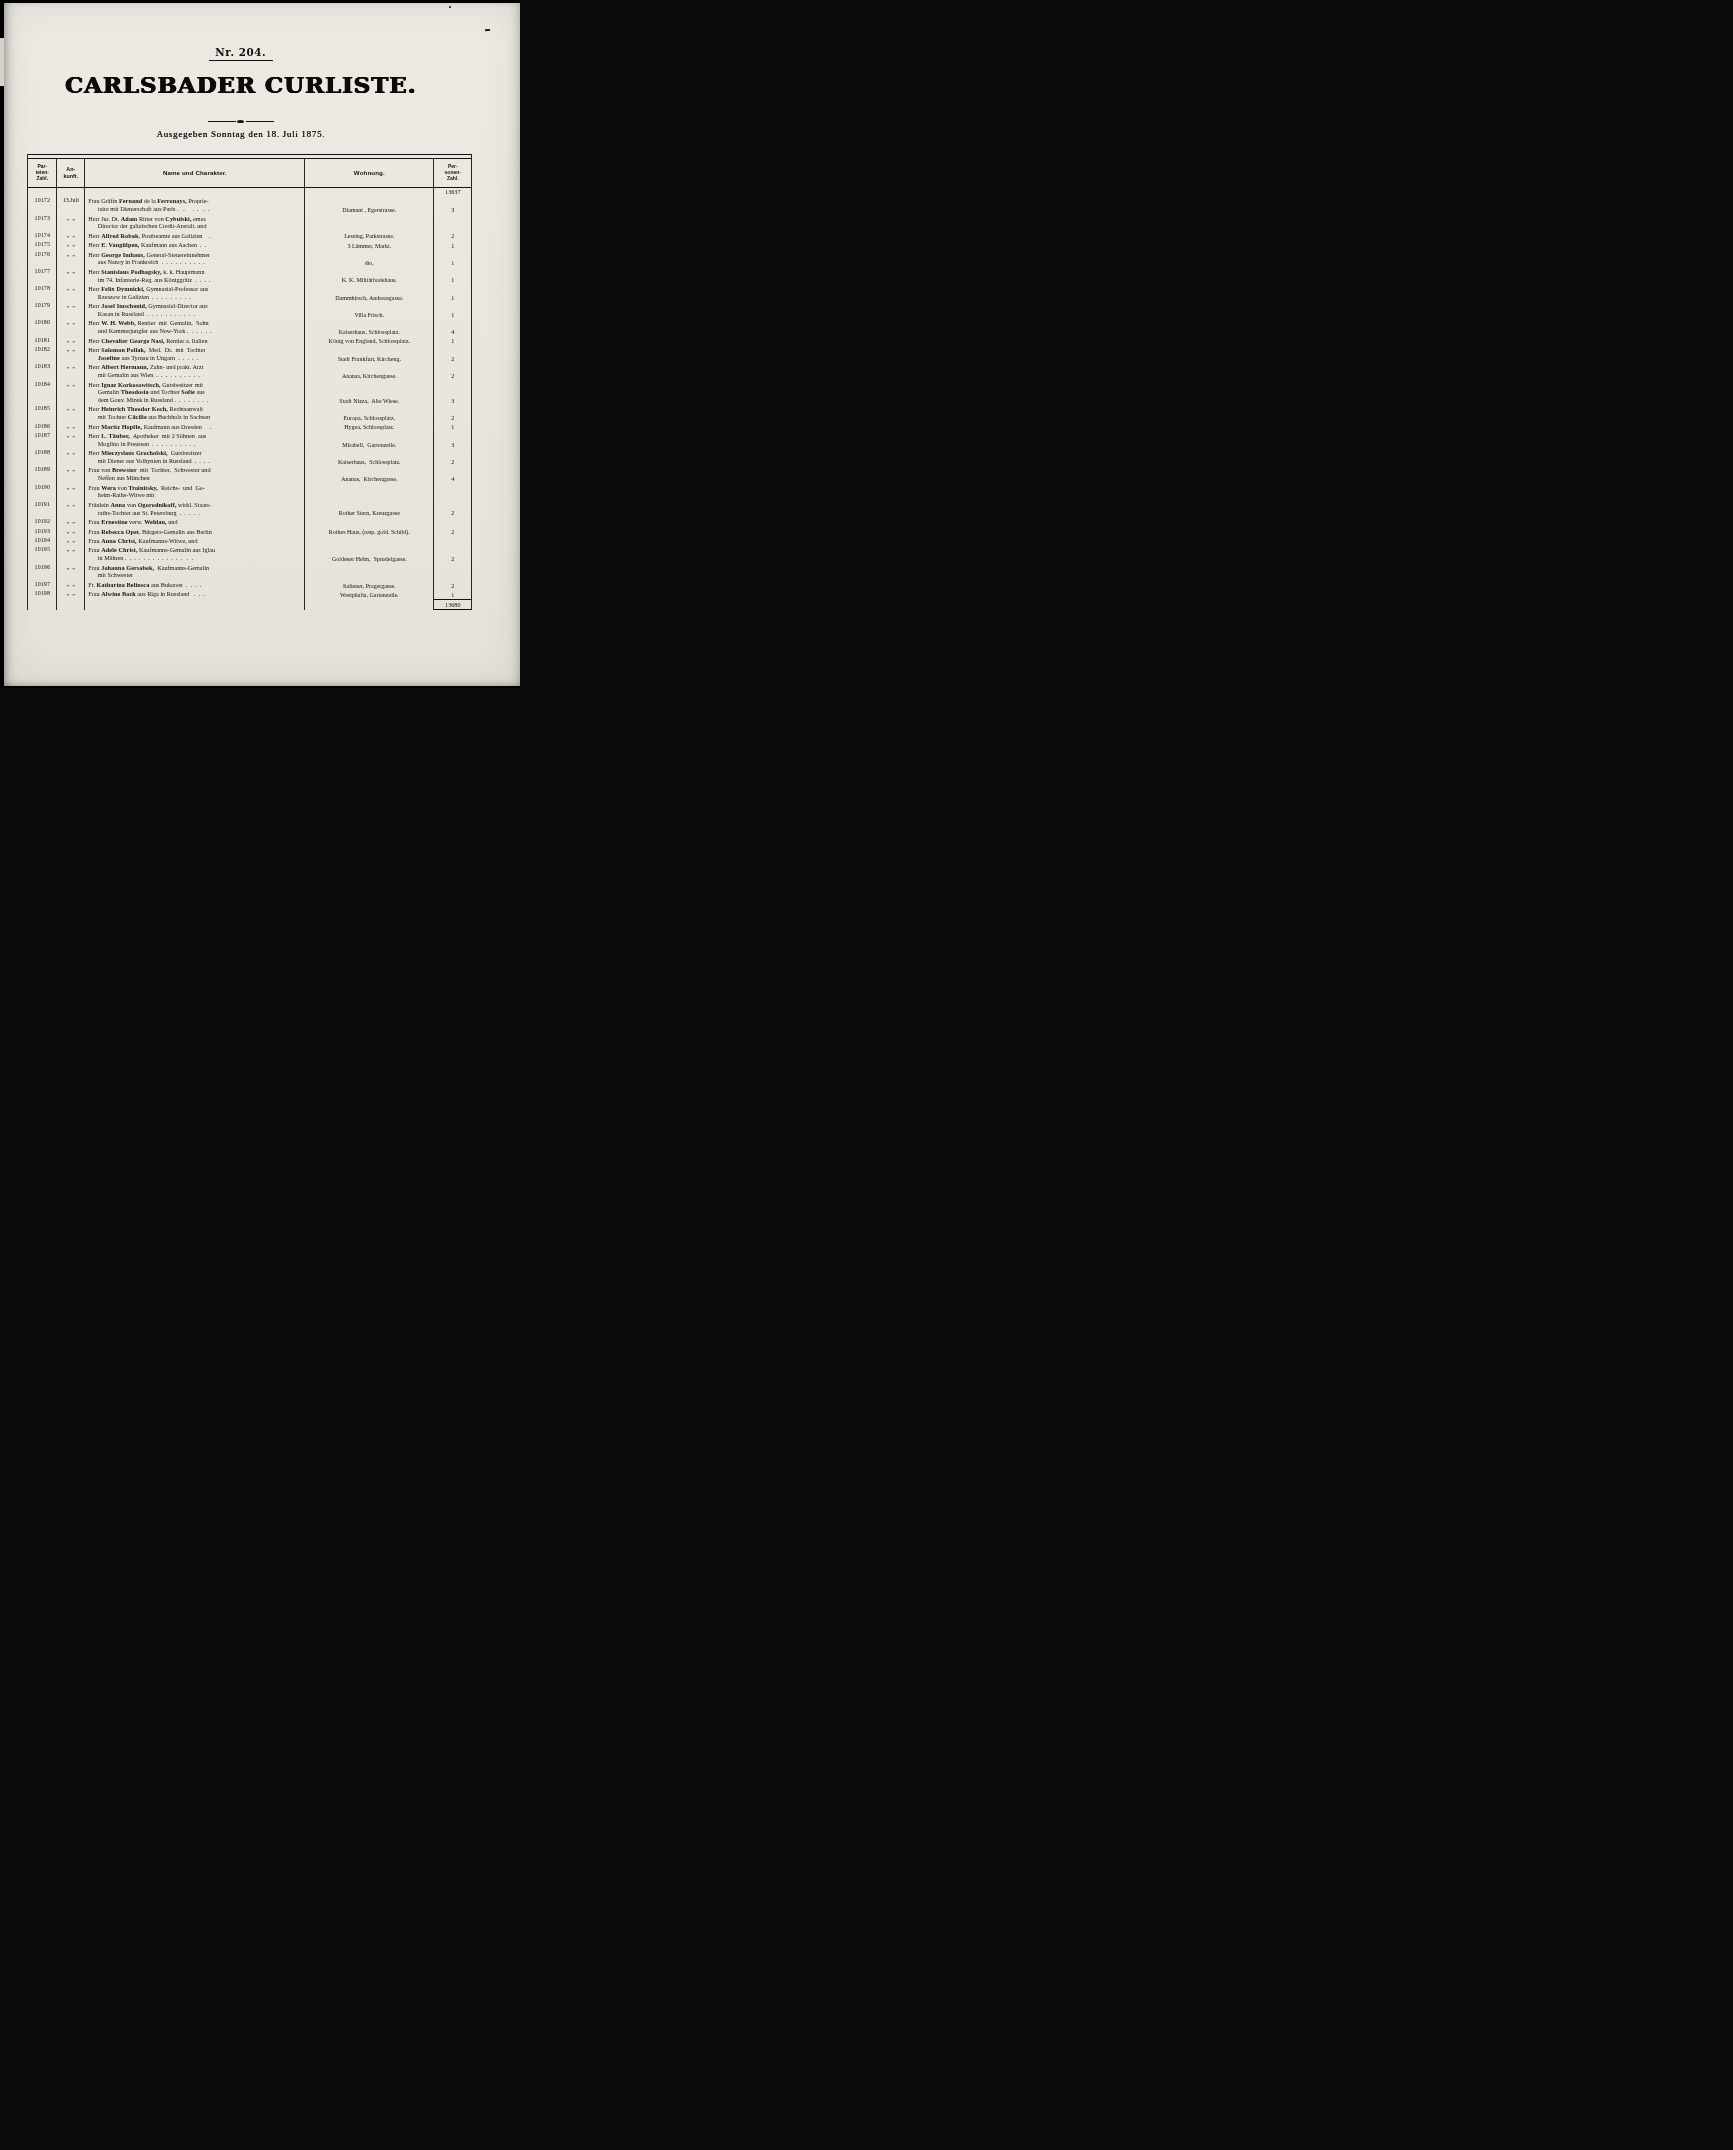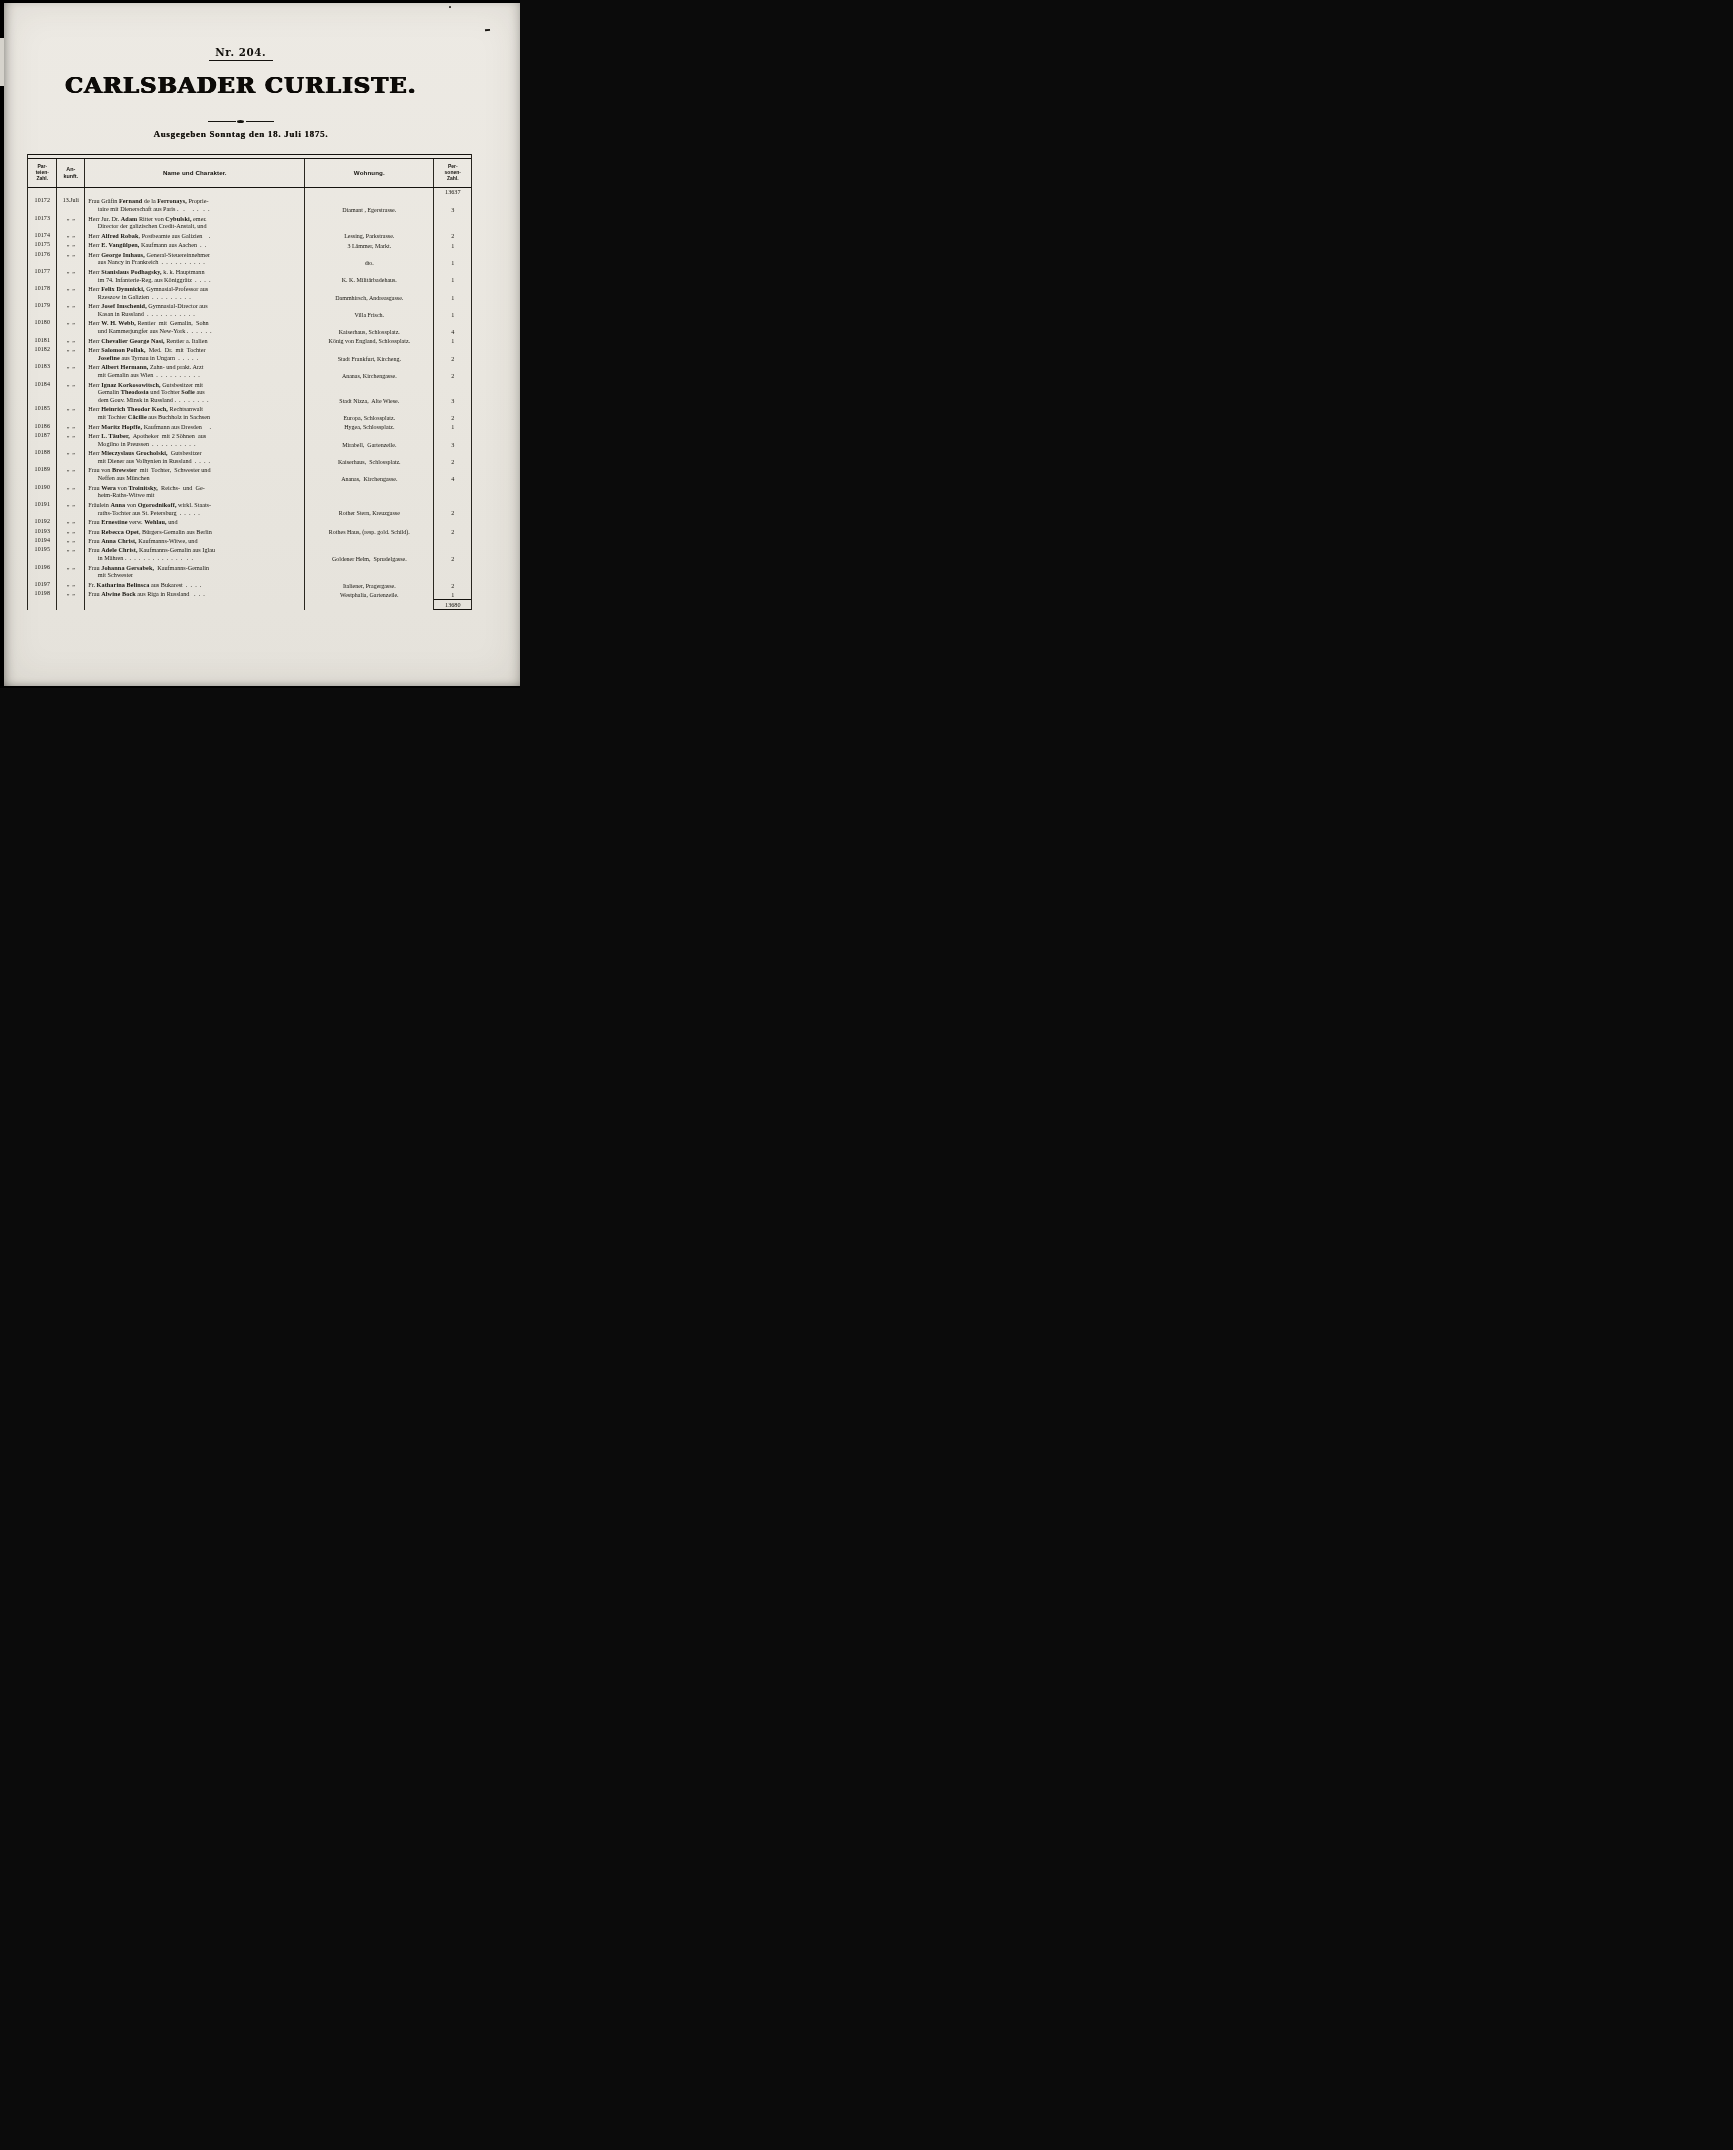--- a/index.html
+++ b/index.html
@@ -35,21 +35,21 @@
   .title { position:absolute; top:69px; left:0; width:100%; text-align:center;
     font-family:"DejaVu Serif", serif; font-weight:bold; font-size:23px; line-height:25px;
     letter-spacing:0.9px; color:#0d0b08;
     text-shadow: 0.6px 0 0 #0d0b08, -0.6px 0 0 #0d0b08, 0 0.3px 0 #0d0b08; }
 
   .ornament { position:absolute; top:117px; left:0; width:100%; display:flex; justify-content:center; align-items:center; }
   .orn-line { width:28px; height:0.9px; background:#16140f; }
   .orn-diamond { width:6.9px; height:3px; background:#16140f; border-radius:50%; margin:0 1.7px; }
 
   .subtitle { position:absolute; top:126px; left:0; width:100%; text-align:center;
-    font-size:9px; letter-spacing:0.7px; color:#1a1712; text-shadow:0.2px 0 0 #1a1712;font-weight:bold; }
+    font-size:9px; letter-spacing:0.7px; color:#1a1712; text-shadow:0.2px 0 0 #1a1712; }
 
   .curtable { position:absolute; top:151px; left:23px; width:445px;
     border-left:0.5px solid #28251f; border-right:0.5px solid #28251f; box-sizing:border-box; }
   .top-rule { height:3px; border-top:1.3px solid #14120e; border-bottom:0.7px solid #14120e; }
 
   .thead { display:flex; border-bottom:0.7px solid #14120e;
     font-family:"Liberation Sans", sans-serif; font-weight:bold; color:#14120e; }
   .th { box-sizing:border-box; height:27.5px; display:flex; flex-direction:column; justify-content:center; align-items:center; text-align:center; }
   .c1h { width:29px;  border-right:0.5px solid #2a2720; font-size:5px; line-height:5.8px; }
   .c2h { width:28px;  border-right:0.5px solid #2a2720; font-size:5.4px; line-height:6.5px; }

